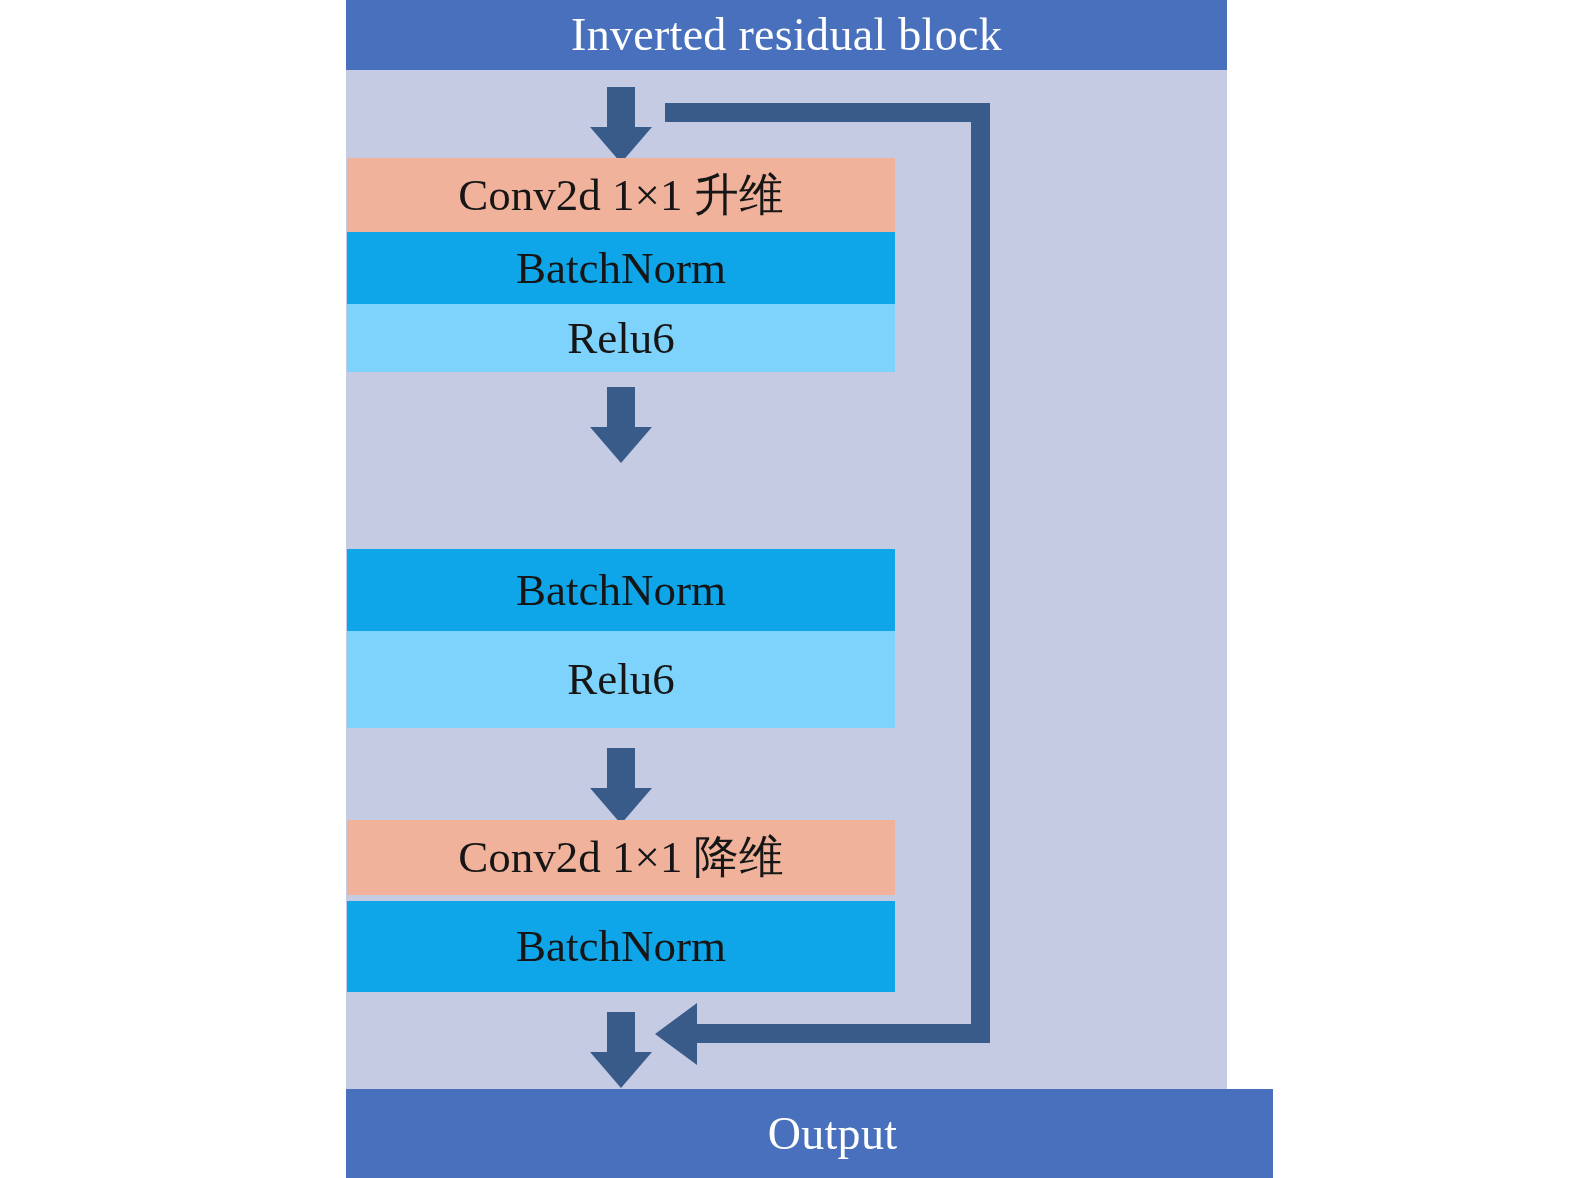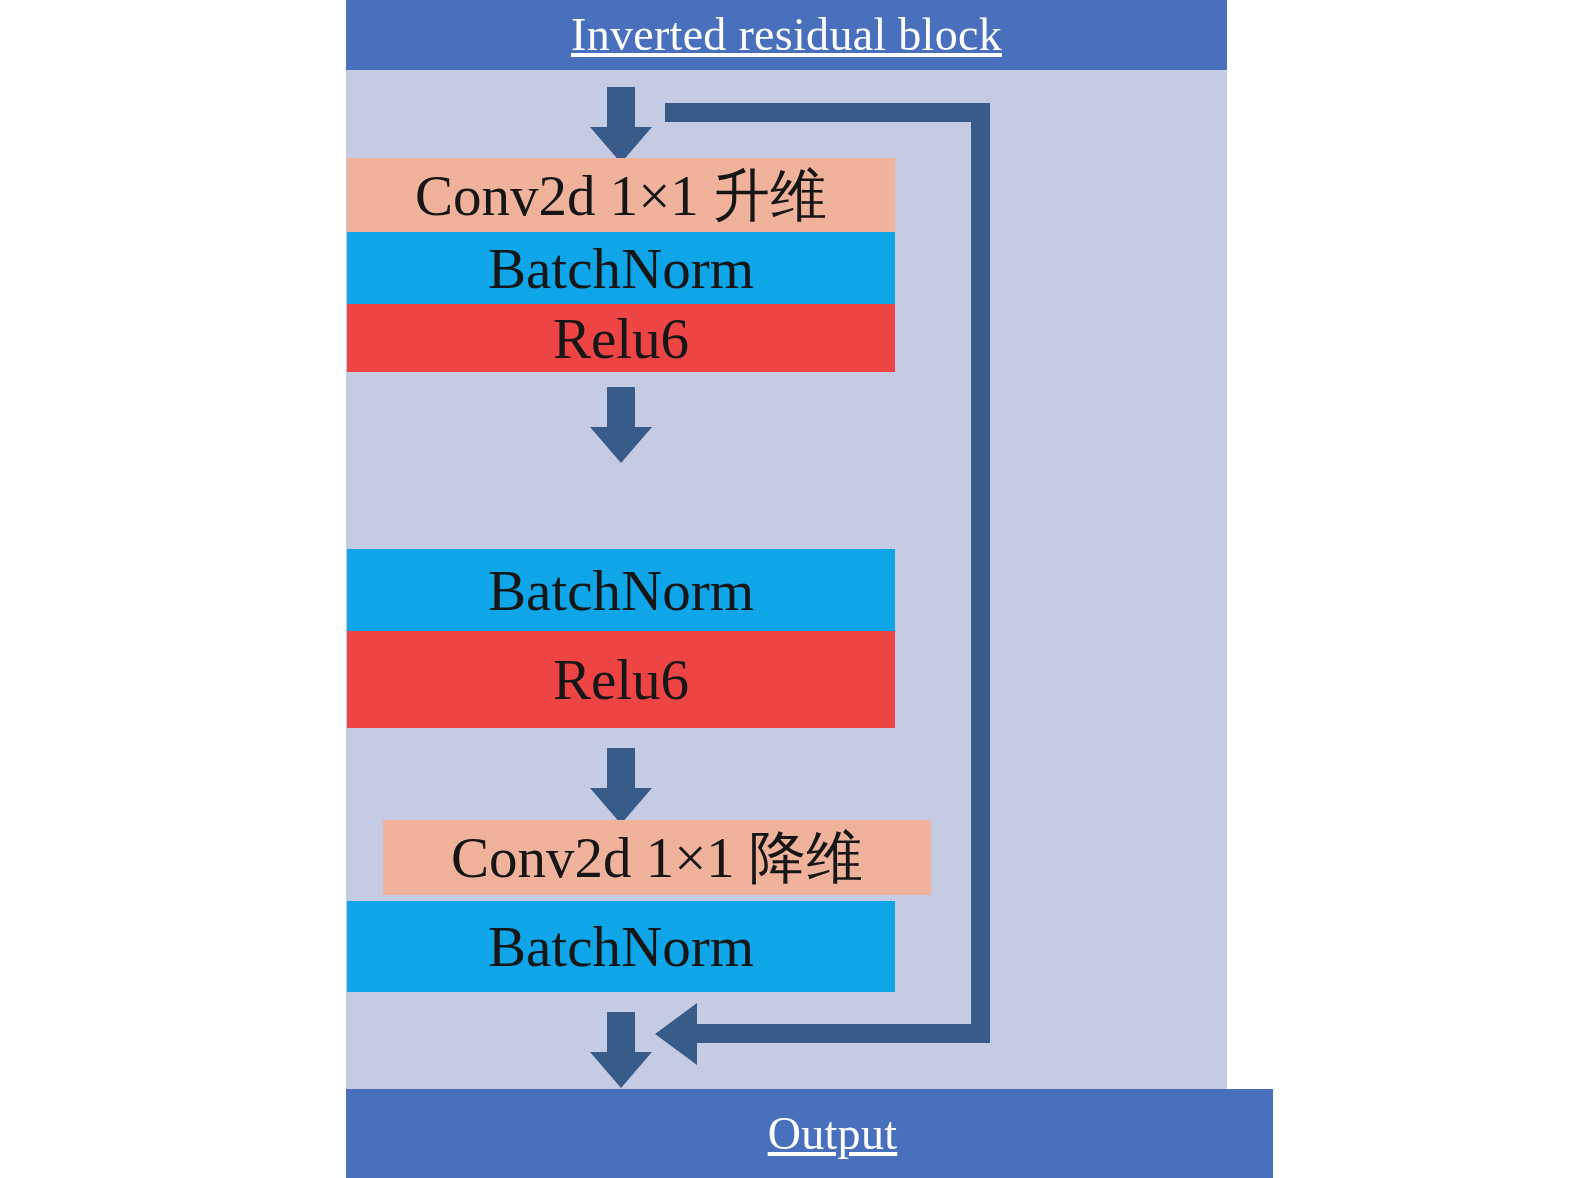--- a/index.html
+++ b/index.html
@@ -37,52 +37,51 @@
     left: 346px;
     width: 881px;
     background: #4870bc;
     color: #ffffff;
     display: flex;
     align-items: center;
     justify-content: center;
     font-size: 46px;
     line-height: 1;
     letter-spacing: 0.3px;
-    text-decoration: underline;
   }
   .bar-title { top: 0px;    height: 70px; }
   .bar-output{ top: 1089px; height: 89px; padding-left: 46px; }
 
   
   .layer {
     position: absolute;
     left: 347px;
     width: 548px;
     display: flex;
     align-items: center;
     justify-content: center;
     color: #161616;
-    font-size: 57px;
+    font-size: 45px;
     line-height: 1;
     box-sizing: border-box;
   }
   .c-conv  { background: #f0b29b; }
   .c-bn    { background: #0ea5e9; }
-  .c-relu  { background: #ef4444; text-align: right; }
+  .c-relu  { background: #7dd3fc; text-align: right; }
 
   
   .l1 { top: 158px; height: 74px; }
   .l2 { top: 232px; height: 72px; }
   .l3 { top: 304px; height: 68px; }
   
   .l4 { top: 459px; height: 90px; }
   .l5 { top: 549px; height: 82px; }
   .l6 { top: 631px; height: 97px; }
   
-  .l7 { top: 820px; height: 75px; margin-left: 36px; }
+  .l7 { top: 820px; height: 75px; }
   .l8 { top: 901px; height: 91px; }
 
   
   .arrow-down {
     position: absolute;
     width: 62px;
   }
   .arrow-down .shaft {
     position: absolute;
     left: 17px;

